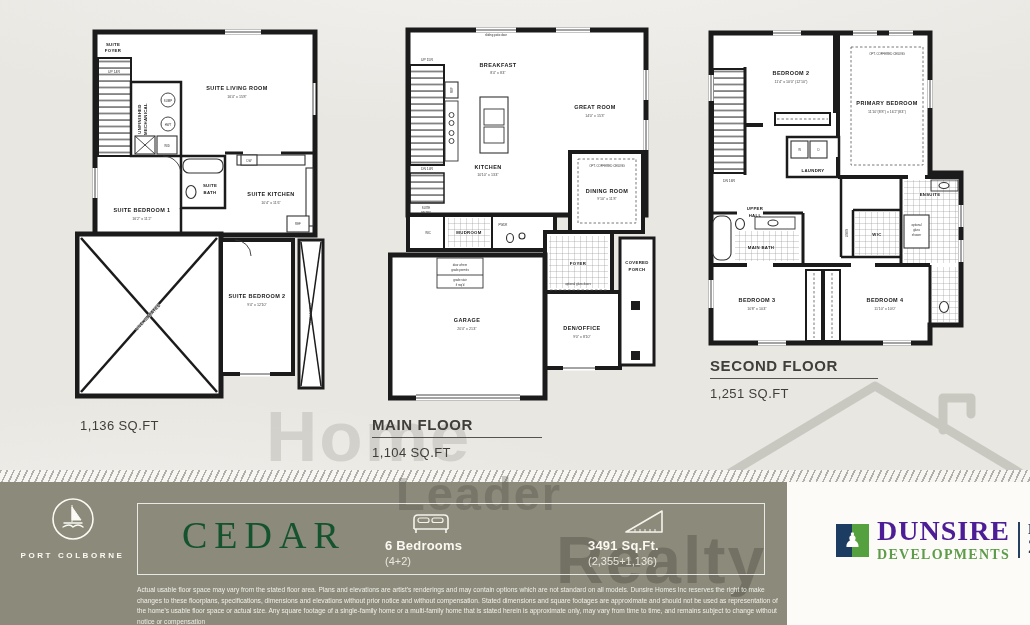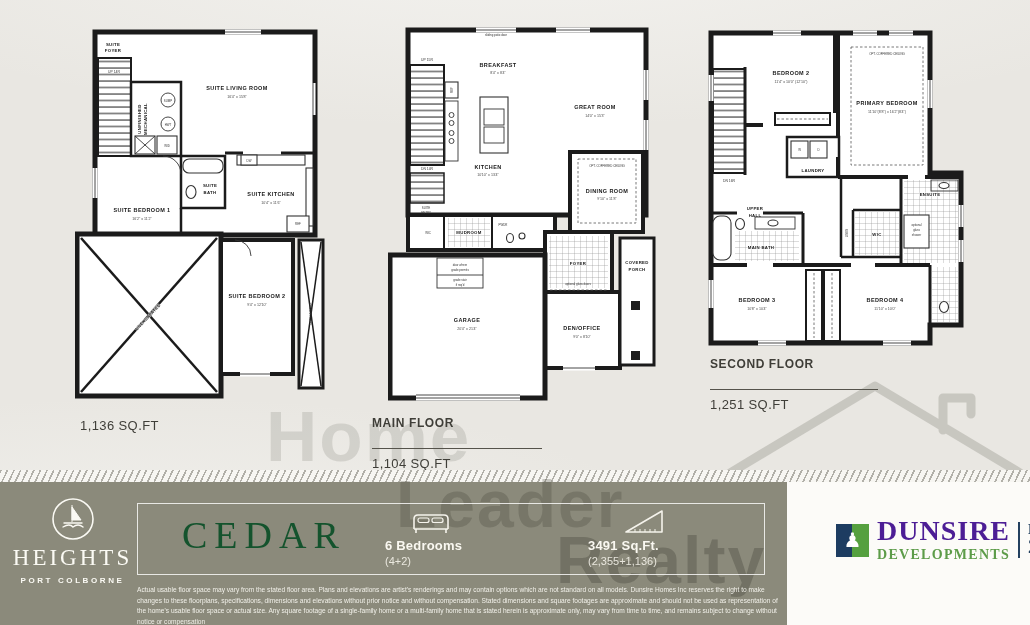--- a/index.html
+++ b/index.html
@@ -4,43 +4,43 @@
 <style>
   html,body{margin:0;padding:0;background:#cfcdc7;}
   .stage{position:relative;width:1030px;height:625px;overflow:hidden;
          background:#e9e7e2;font-family:"Liberation Sans",sans-serif;}
   .stage .band{position:absolute;left:0;top:0;width:1030px;height:480px;
     background:radial-gradient(120% 70% at 50% -15%, #f4f3f0 0%, rgba(244,243,240,0) 60%),
                radial-gradient(90% 50% at 15% 110%, #f0efeb 0%, rgba(240,239,235,0) 55%);}
   
   .wm{position:absolute;font-weight:bold;letter-spacing:2px;pointer-events:none;}
   .wm-home{left:266px;top:396px;font-size:71px;color:rgba(125,123,112,0.22);}
-  .wm-leader{left:396px;top:466px;font-size:66px;color:rgba(62,62,52,0.26);}
+  .wm-leader{left:396px;top:466px;font-size:47px;color:rgba(62,62,52,0.26);}
   .wm-realty{left:556px;top:522px;font-size:66px;color:rgba(55,55,45,0.30);}
   .wm-roof{position:absolute;pointer-events:none;}
   
   .plan{position:absolute;}
   .wall{fill:#fff;stroke:#1b1b1b;}
   .walln{fill:none;stroke:#1b1b1b;}
   .thin{fill:none;stroke:#333;stroke-width:0.9;}
   .fix{fill:#fff;stroke:#333;stroke-width:1.1;}
   .dash{fill:none;stroke:#555;stroke-width:0.8;stroke-dasharray:2.5 2;}
   .xline{stroke:#1b1b1b;}
   text.room{font:bold 5.5px "Liberation Sans",sans-serif;fill:#181818;letter-spacing:.4px;
             text-anchor:middle;paint-order:stroke;stroke:rgba(255,255,255,.85);stroke-width:.9px;}
   text.rm-sm{font:bold 4.3px "Liberation Sans",sans-serif;fill:#181818;letter-spacing:.3px;
             text-anchor:middle;paint-order:stroke;stroke:rgba(255,255,255,.85);stroke-width:.8px;}
   text.dims{font:3.6px "Liberation Sans",sans-serif;fill:#474747;text-anchor:middle;
             paint-order:stroke;stroke:rgba(255,255,255,.8);stroke-width:.7px;}
   text.tiny{font:3.4px "Liberation Sans",sans-serif;fill:#333;text-anchor:middle;}
   text.micro{font:2.9px "Liberation Sans",sans-serif;fill:#333;text-anchor:middle;}
   
   .caption{position:absolute;color:#3f3e38;}
-  .caption-title{font-weight:bold;font-size:12px;letter-spacing:.6px;
-                 padding-bottom:18px;border-bottom:1.5px solid #55534b;}
+  .caption-title{font-weight:bold;font-size:15px;letter-spacing:.6px;
+                 padding-bottom:4px;border-bottom:1.5px solid #55534b;}
   .caption-sqft{margin-top:7px;font-size:13px;letter-spacing:.4px;}
   
   .ribbon{position:absolute;left:0;top:470px;width:1030px;height:12px;background:#f7f6f2;}
   .ribbon i{display:block;width:100%;height:100%;
     background:repeating-linear-gradient(115deg, rgba(120,118,108,.55) 0 1.6px, transparent 1.6px 6px);}
   .bar{position:absolute;left:0;top:482px;width:787px;height:143px;background:#8b8a7b;}
   .white-panel{position:absolute;left:787px;top:482px;width:243px;height:143px;background:#fcfbf8;}
   .brand{position:absolute;left:10px;top:496px;width:125px;text-align:center;color:#fbfaf4;}
   .brand .bname{font-family:"Liberation Serif",serif;font-size:23px;letter-spacing:3px;line-height:1.08;}
   .brand .bloc{font-size:8px;letter-spacing:2.6px;margin-top:5px;font-weight:bold;}
@@ -381,21 +381,20 @@
 
   <div class="wm wm-leader">Leader</div>
   <div class="wm wm-realty">Realty</div>
 
   <div class="brand">
     <svg width="46" height="46" viewBox="0 0 46 46">
       <circle cx="23" cy="23" r="20" fill="none" stroke="#fbfaf4" stroke-width="1.6"></circle>
       <path d="M22 9 V26 M22 11 L31 24 H22 Z" fill="#fbfaf4" stroke="#fbfaf4" stroke-width="1" stroke-linejoin="round"></path>
       <path d="M14 27 h18 M13 31 c4 -2.5 8 -2.5 10 0 c3 -2.5 7 -2.5 10 0" fill="none" stroke="#fbfaf4" stroke-width="1.4" stroke-linecap="round"></path>
     </svg>
-    <div class="bname">HEIGHTS</div>
     <div class="bloc">PORT COLBORNE</div>
   </div>
 
   <div class="model-box"></div>
   <div class="model-name">CEDAR</div>
 
   <div class="stat" style="left:385px;width:92px;">
     <div class="s-icon">
       <svg width="42" height="25" viewBox="0 0 42 25">
         <path d="M4 19 V9 q0 -4 4 -4 h26 q4 0 4 4 v10 M4 19 h34 M6 19 v4 M36 19 v4" fill="none" stroke="#f5f3ec" stroke-width="1.6"></path>

